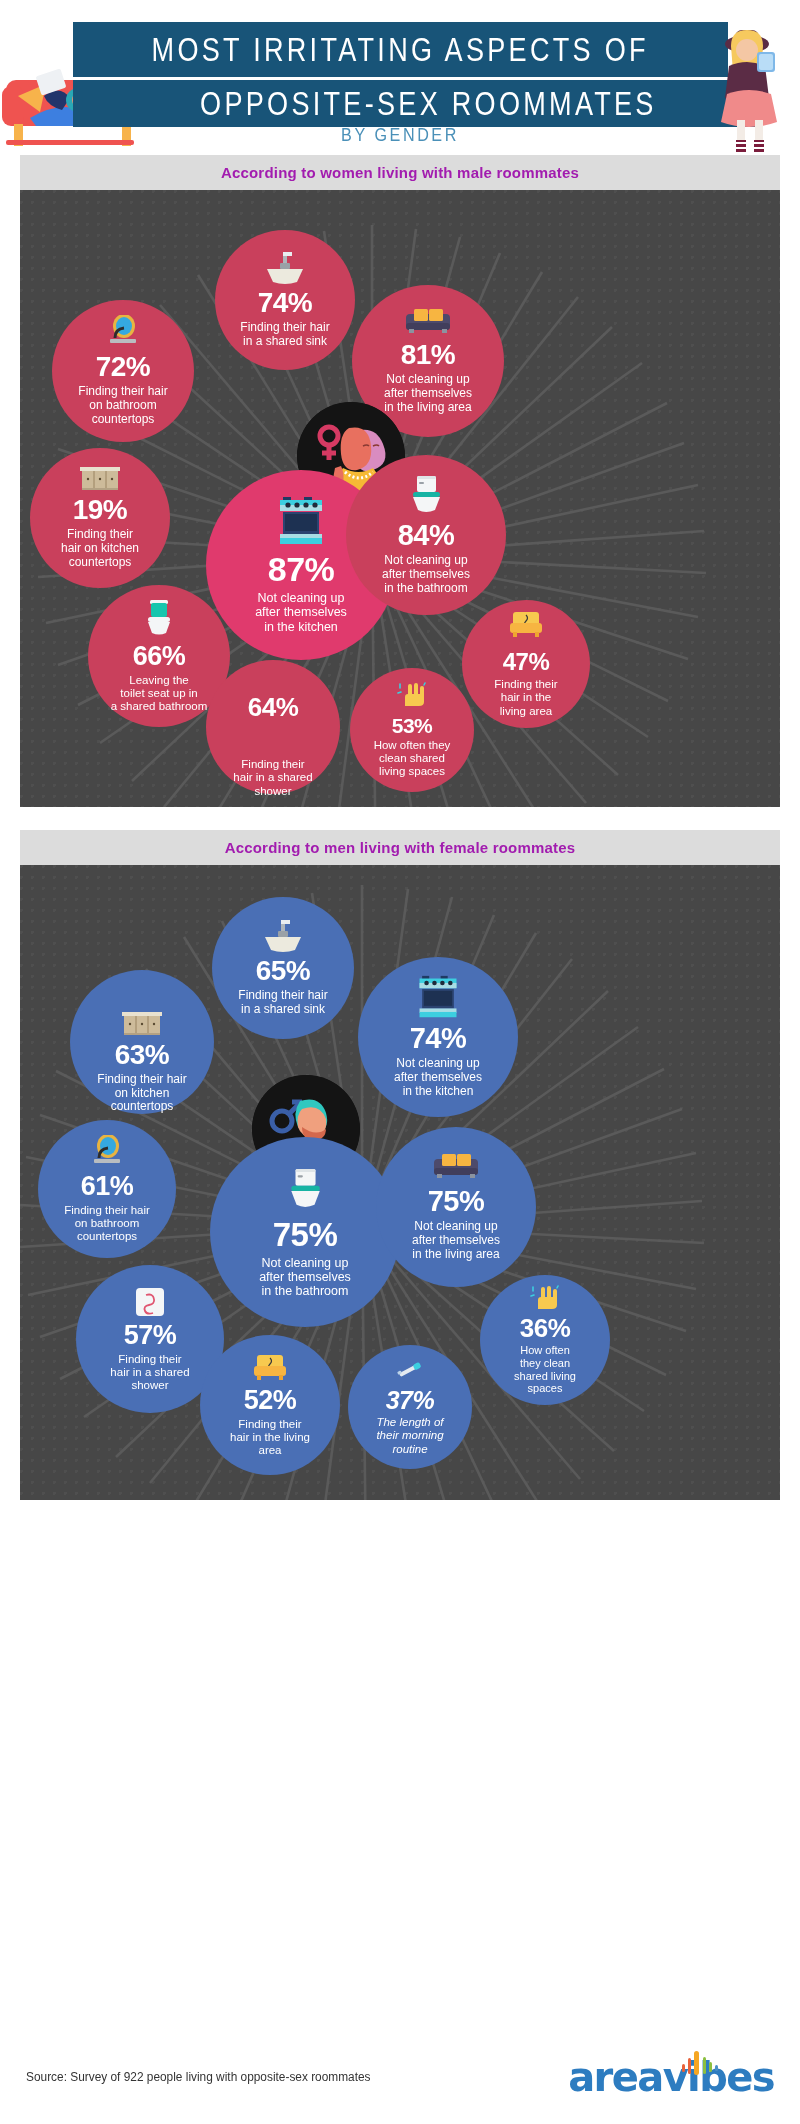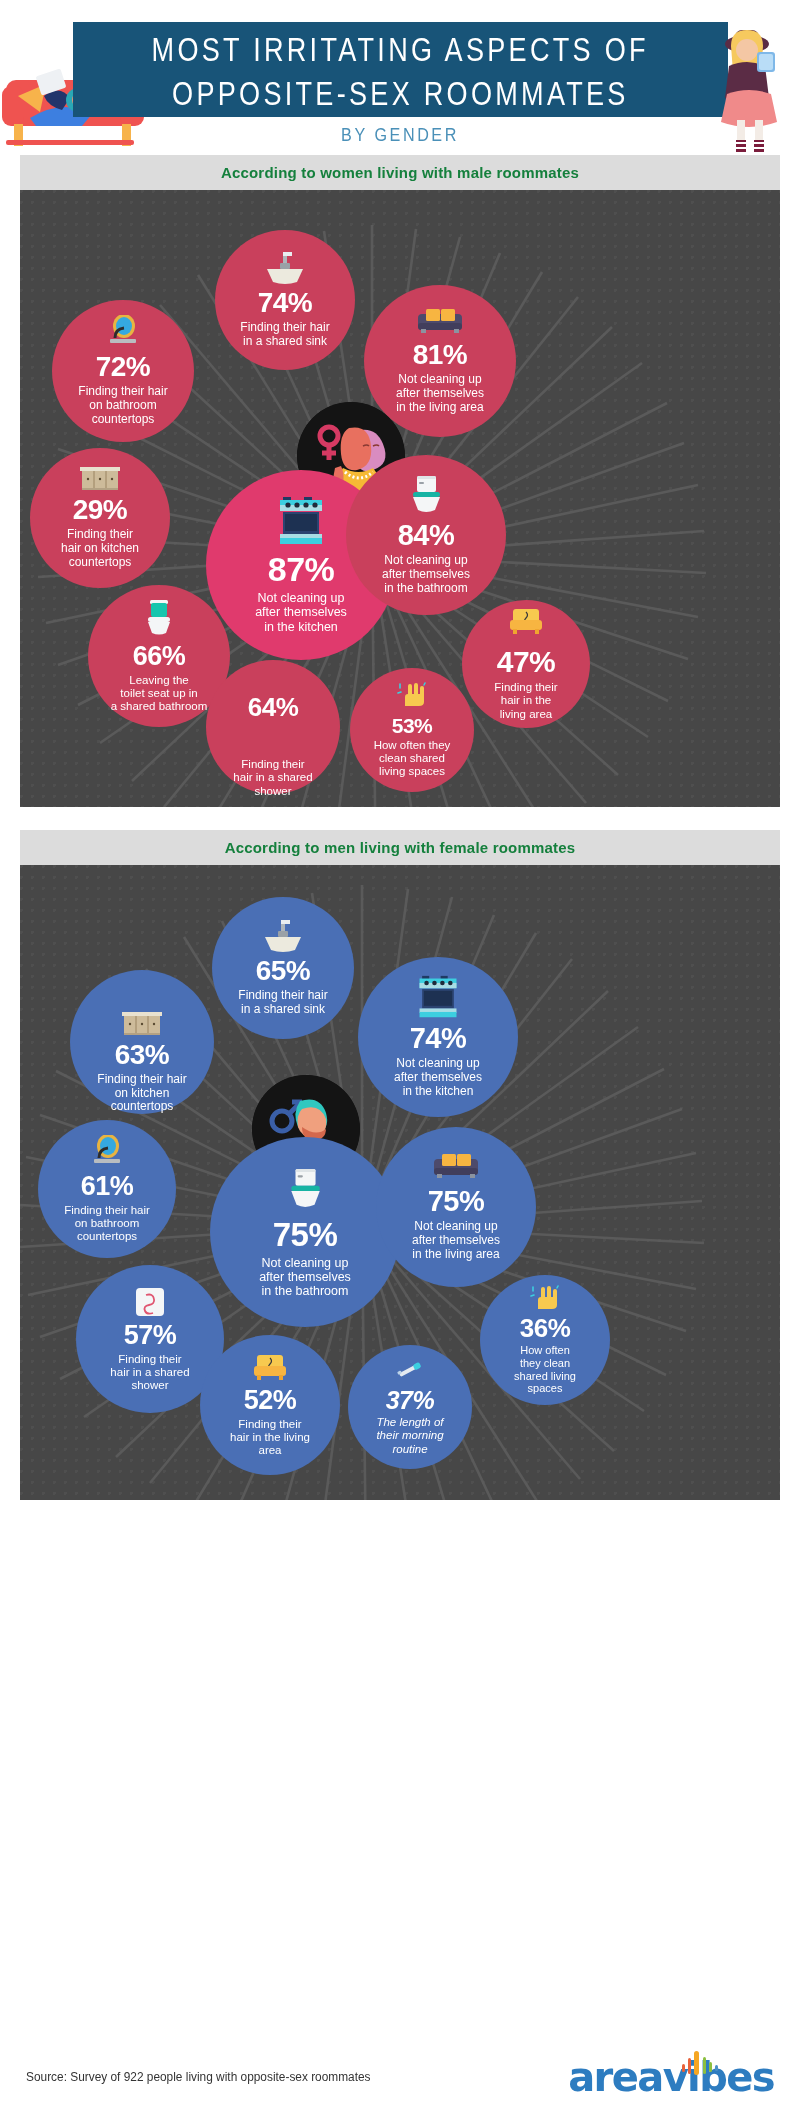--- a/index.html
+++ b/index.html
@@ -14,21 +14,21 @@
   
   .header{
     position:absolute;left:0;top:0;width:800px;height:155px;
     background:#ffffff;overflow:hidden;
   }
   .title-bar{
     position:absolute;background:#185478;
     display:flex;align-items:center;justify-content:center;
   }
   .title-bar-1{left:73px;top:22px;width:655px;height:55px;}
-  .title-bar-2{left:73px;top:70px;width:655px;height:47px;}
+  .title-bar-2{left:73px;top:80px;width:655px;height:47px;padding-left:28px;}
   .title-txt{
     color:#ffffff;font-size:33px;letter-spacing:4px;
     font-family:"Liberation Sans Narrow","Liberation Sans",sans-serif;
     transform:scaleX(.82);transform-origin:center;white-space:nowrap;
     font-weight:400;
   }
   .title-txt.t2{font-size:33px;}
   .subtitle{
     position:absolute;left:0;top:124px;width:800px;text-align:center;
     color:#4a90b8;font-size:19px;letter-spacing:3px;
@@ -40,21 +40,21 @@
   .ill-left{position:absolute;left:0;top:52px;width:150px;height:103px;}
   .ill-right{position:absolute;left:695px;top:22px;width:105px;height:133px;}
 
   
   .section{position:absolute;left:20px;width:760px;}
   .sec-head{
     width:100%;height:35px;background:#dcdcdc;
     display:flex;align-items:center;justify-content:center;
   }
   .sec-head span{
-    color:#15803d;font-size:15px;font-weight:bold;letter-spacing:.2px;
+    color:#a21caf;font-size:15px;font-weight:bold;letter-spacing:.2px;
   }
   .sec-body{
     width:100%;position:relative;overflow:hidden;
     background-color:#474747;
     background-image:radial-gradient(circle at 1px 1px, rgba(255,255,255,.045) 1.6px, transparent 1.7px);
     background-size:11px 11px;
   }
   .rays{position:absolute;left:0;top:0;width:100%;height:100%;}
 
   
@@ -211,21 +211,21 @@
         <ellipse cx="21" cy="11" rx="8" ry="9" fill="#35a9e0"></ellipse>
         <path d="M21 13 q-9 1 -9 10" stroke="#2c2c2c" stroke-width="3" fill="none"></path>
         <rect x="7" y="24" width="26" height="4" rx="1" fill="#b9bdc0"></rect>
       </svg>
       <div class="pct" style="font-size:28px;margin-top:2px;">72%</div>
       <div class="lbl" style="font-size:12px;margin-top:4px;white-space:pre-line;">Finding their hair
 on bathroom
 countertops</div>
     </div>
 
-    <div class="bub" style="left:344px;top:95px;width:152px;height:152px;background:#c9405c;">
+    <div class="bub" style="left:332px;top:95px;width:152px;height:152px;background:#c9405c;">
       <svg class="ico" width="48" height="30" viewBox="0 0 48 30">
         <rect x="2" y="7" width="44" height="14" rx="4" fill="#4d4a6b"></rect>
         <rect x="10" y="2" width="14" height="12" rx="1.5" fill="#f7b541"></rect>
         <rect x="25" y="2" width="14" height="12" rx="1.5" fill="#f7b541"></rect>
         <rect x="2" y="16" width="44" height="7" rx="3" fill="#413e5c"></rect>
         <rect x="5" y="22" width="5" height="4" fill="#8b93a0"></rect>
         <rect x="38" y="22" width="5" height="4" fill="#8b93a0"></rect>
       </svg>
       <div class="pct" style="font-size:28px;margin-top:2px;">81%</div>
       <div class="lbl" style="font-size:12px;margin-top:4px;white-space:pre-line;">Not cleaning up
@@ -237,21 +237,21 @@
       <svg class="ico" width="44" height="26" viewBox="0 0 44 26">
         <rect x="2" y="1" width="40" height="4" fill="#e8e1cf"></rect>
         <rect x="4" y="5" width="36" height="17" fill="#cdbb9a"></rect>
         <line x1="16" y1="5" x2="16" y2="22" stroke="#a99472" stroke-width="1.4"></line>
         <line x1="28" y1="5" x2="28" y2="22" stroke="#a99472" stroke-width="1.4"></line>
         <circle cx="10" cy="13" r="1.2" fill="#5a4a32"></circle>
           <circle cx="22" cy="13" r="1.2" fill="#5a4a32"></circle>
           <circle cx="34" cy="13" r="1.2" fill="#5a4a32"></circle>
         <rect x="4" y="22" width="36" height="2" fill="#b3a183"></rect>
       </svg>
-      <div class="pct" style="font-size:28px;margin-top:2px;">29%</div>
+      <div class="pct" style="font-size:28px;margin-top:2px;">19%</div>
       <div class="lbl" style="font-size:12px;margin-top:4px;white-space:pre-line;">Finding their
 hair on kitchen
 countertops</div>
     </div>
 
     <div class="avatar" style="left:277px;top:212px;width:108px;height:108px;">
       <svg width="108" height="108" viewBox="0 0 108 108">
         <circle cx="54" cy="54" r="54" fill="#141414"></circle>
         <g>
           <circle cx="32" cy="34" r="9" fill="none" stroke="#d63a63" stroke-width="5"></circle>
@@ -317,21 +317,21 @@
     </div>
 
     <div class="bub" style="left:442px;top:410px;width:128px;height:128px;background:#c9405c;">
       <svg class="ico" width="36" height="30" viewBox="0 0 36 30">
         <rect x="5" y="2" width="26" height="15" rx="3" fill="#f7c94f"></rect>
         <path d="M18 5 q3 3 0 6 q-3 3 0 5" stroke="#3a3a3a" stroke-width="1.2" fill="none"></path>
         <rect x="2" y="13" width="32" height="10" rx="3" fill="#f7b541"></rect>
         <rect x="5" y="22" width="4" height="5" fill="#f0a62f"></rect>
         <rect x="27" y="22" width="4" height="5" fill="#f0a62f"></rect>
       </svg>
-      <div class="pct" style="font-size:30px;margin-top:8px;">47%</div>
+      <div class="pct" style="font-size:24px;margin-top:8px;">47%</div>
       <div class="lbl" style="font-size:11.5px;margin-top:4px;white-space:pre-line;">Finding their
 hair in the
 living area</div>
     </div>
 
     <div class="bub" style="left:186px;top:470px;width:134px;height:134px;background:#c9405c;gap:34px;">
       <svg class="ico" width="32" height="32" viewBox="0 0 32 32">
         <rect x="2" y="2" width="28" height="28" rx="4" fill="#f4f6f7"></rect>
         <path d="M12 9 q7 -2 8 4 q1 5 -5 6 q-6 1 -4 6 q2 4 8 2" stroke="#e05570" stroke-width="1.8" fill="none"></path>
       </svg>

